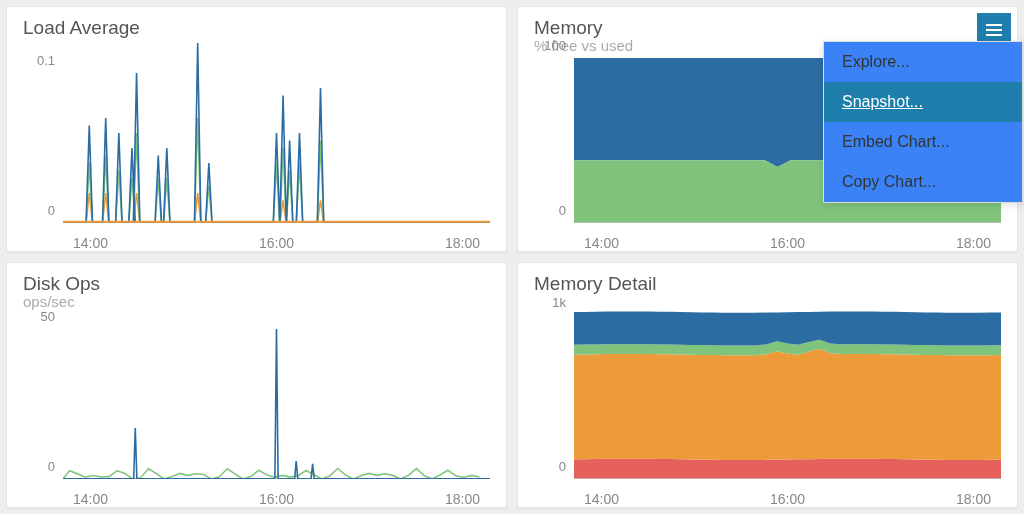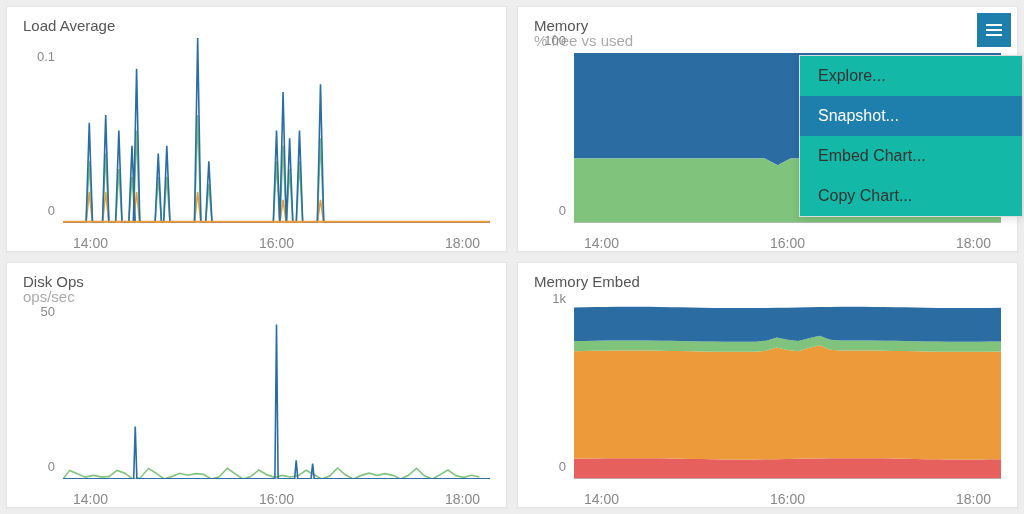--- a/index.html
+++ b/index.html
@@ -29,21 +29,21 @@
       box-shadow: 0 1px 2px rgba(0,0,0,0.04);
       padding: 10px 16px 6px 16px;
       position: relative;
       display: flex;
       flex-direction: column;
     }
     .card-header {
       margin-bottom: 4px;
     }
     .card-title {
-      font-size: 15px;
+      font-size: 19px;
       font-weight: 400;
       color: #555;
     }
     .card-sub {
       font-size: 15px;
       color: #aaa;
       margin-top: -2px;
     }
     .menu-button {
       position: absolute;
@@ -65,37 +65,38 @@
       justify-content: space-between;
     }
     .menu-button .bars span {
       display: block;
       height: 2px;
       background: #fff;
       width: 100%;
     }
     .dropdown {
       position: absolute;
-      top: 48px;
+      top: 34px;
       right: -6px;
-      width: 224px;
-      background: #14b8a6;
+      width: 200px;
+      background: #3b82f6;
       border: 1px solid #dcdcdc;
       box-shadow: 0 2px 8px rgba(0,0,0,0.12);
       z-index: 10;
     }
     .dropdown-item {
       padding: 11px 18px;
       font-size: 16px;
       color: #333;
       cursor: pointer;
     }
     .dropdown-item.selected {
       background: #1e7fac;
       color: #fff;
+      text-decoration: underline;
     }
     .plot {
       flex: 1 1 auto;
       width: 100%;
     }
     .x-axis-labels {
       display: flex;
       justify-content: space-between;
       margin-left: 40px;
       color: #888;
@@ -234,21 +235,21 @@
       <div class="x-axis-labels" id="xl-disk">
           <span>14:00</span>
           <span>16:00</span>
           <span>18:00</span>
         </div>
     </div>
   </div>
 
   <div class="card">
     <div class="card-header">
-      <div class="card-title">Memory Embed</div>
+      <div class="card-title">Memory Detail</div>
     </div>
     <div class="plot">
       <div class="plot-stage">
         <div class="y-labels" id="yl-memd">
             <span class="ylab" style="bottom: -1%;">0</span>
             <span class="ylab" style="bottom: 89.9091%;">1k</span>
           </div>
         <div class="chart-area">
             <svg id="svg-memd" viewBox="0 0 400 120" preserveAspectRatio="none">
               <path d="M 0 120 L 0 106.9090909090909 L 0 106.9090909090909 L 10 106.78013663709324 L 20 106.6627014661549 L 30 106.56727553034438 L 40 106.50238294430521 L 50 106.47382036948187 L 60 106.48413921561678 L 70 106.53241773091685 L 80 106.61434333939586 L 90 106.72259787044342 L 100 106.84751126921024 L 110.00000000000001 106.97792539380796 L 120 107.1021907388923 L 130 107.20920705128027 L 140 107.28941488250774 L 150 107.33564950589022 L 160 107.34378092021927 L 170 107.31308277047029 L 180 107.24629723093352 L 190 107.1493900549517 L 200 107.03101767194136 L 210 106.9017539343341 L 220.00000000000003 106.77314558683052 L 229.99999999999997 106.65668083008515 L 240 106.56276311395673 L 250 106.49978182831647 L 260 106.47336290383655 L 270 106.4858662643585 L 280 106.53617502192512 L 290 106.61979524505504 L 300 106.72925738825815 L 310 106.85478352428783 L 320 106.98516077726094 L 330 107.1087429354656 L 340 107.21449077276809 L 350 107.29295814980583 L 360 107.33713580948356 L 370 107.34307749303447 L 380 107.31025244756276 L 390 107.24159283661922 L 400 107.14323181876382 L 400 120 L 400 120 L 390 120 L 380 120 L 370 120 L 360 120 L 350 120 L 340 120 L 330 120 L 320 120 L 310 120 L 300 120 L 290 120 L 280 120 L 270 120 L 260 120 L 250 120 L 240 120 L 230 120 L 220 120 L 210 120 L 200 120 L 190 120 L 179.99999999999997 120 L 170.00000000000003 120 L 160 120 L 150 120 L 140 120 L 130 120 L 120 120 L 110 120 L 100 120 L 90 120 L 80 120 L 70 120 L 60 120 L 50 120 L 40 120 L 30 120 L 20 120 L 10 120 L 0 120 Z" fill="#e6615e"></path>

